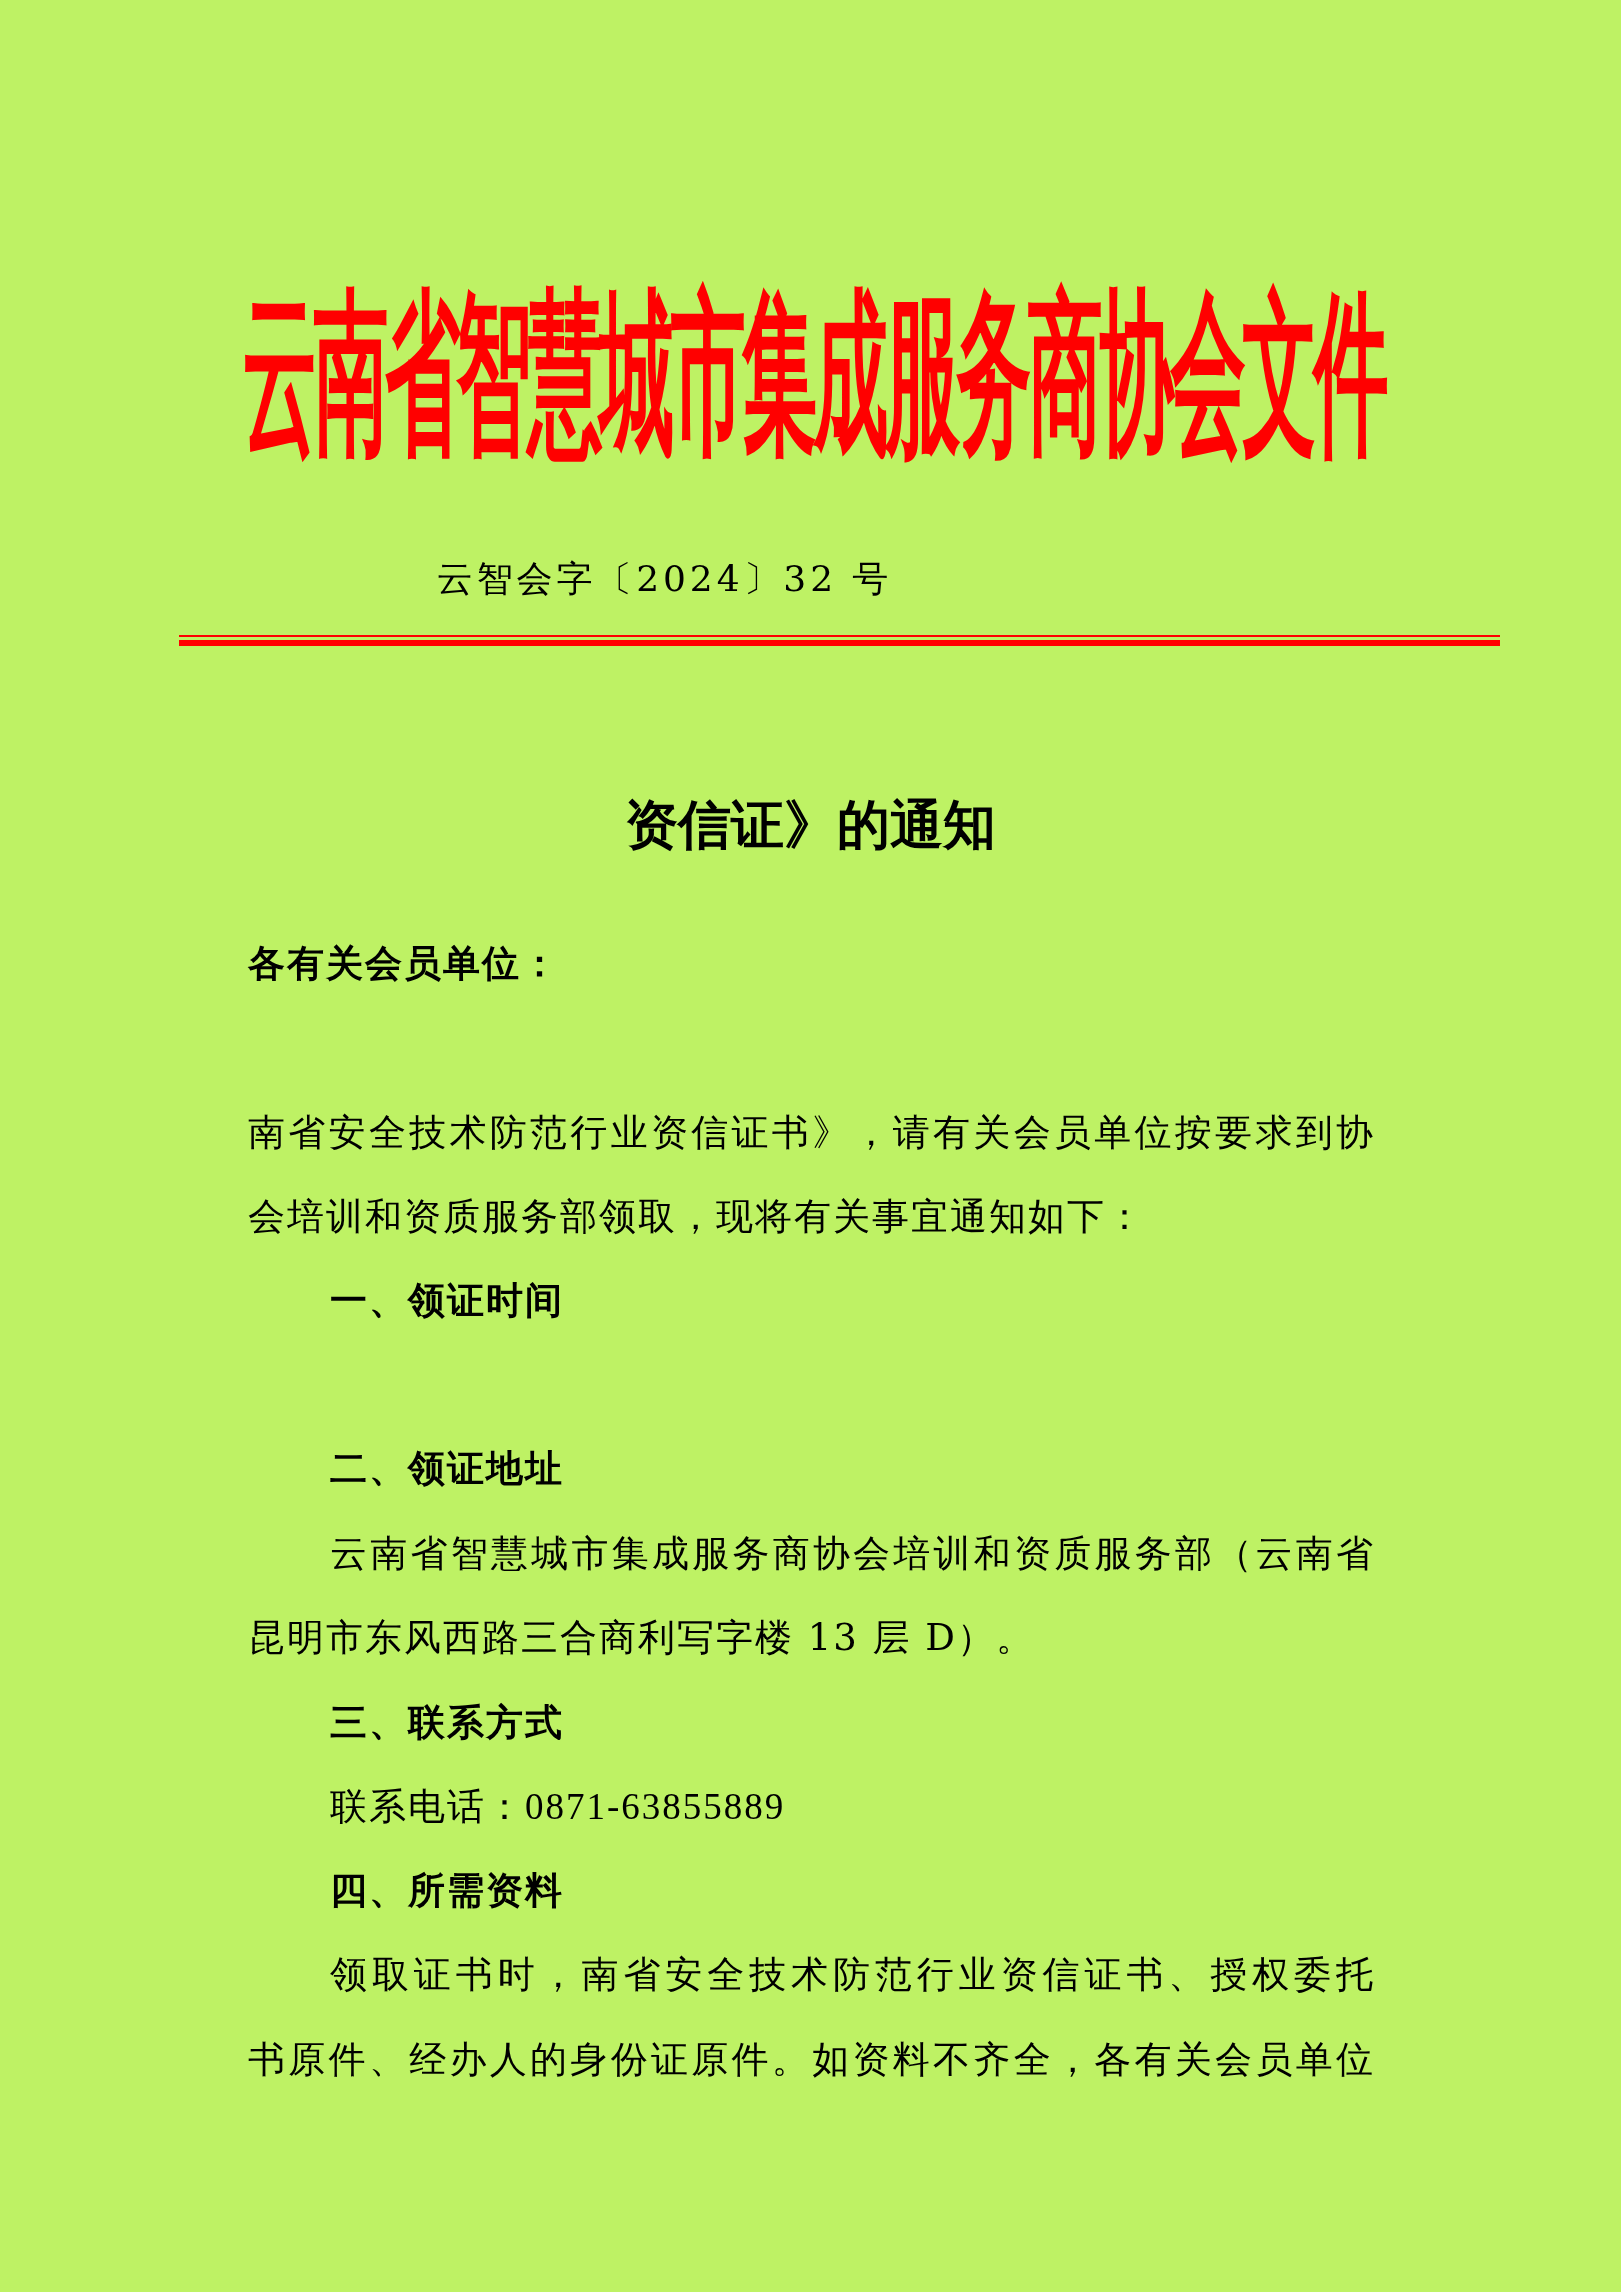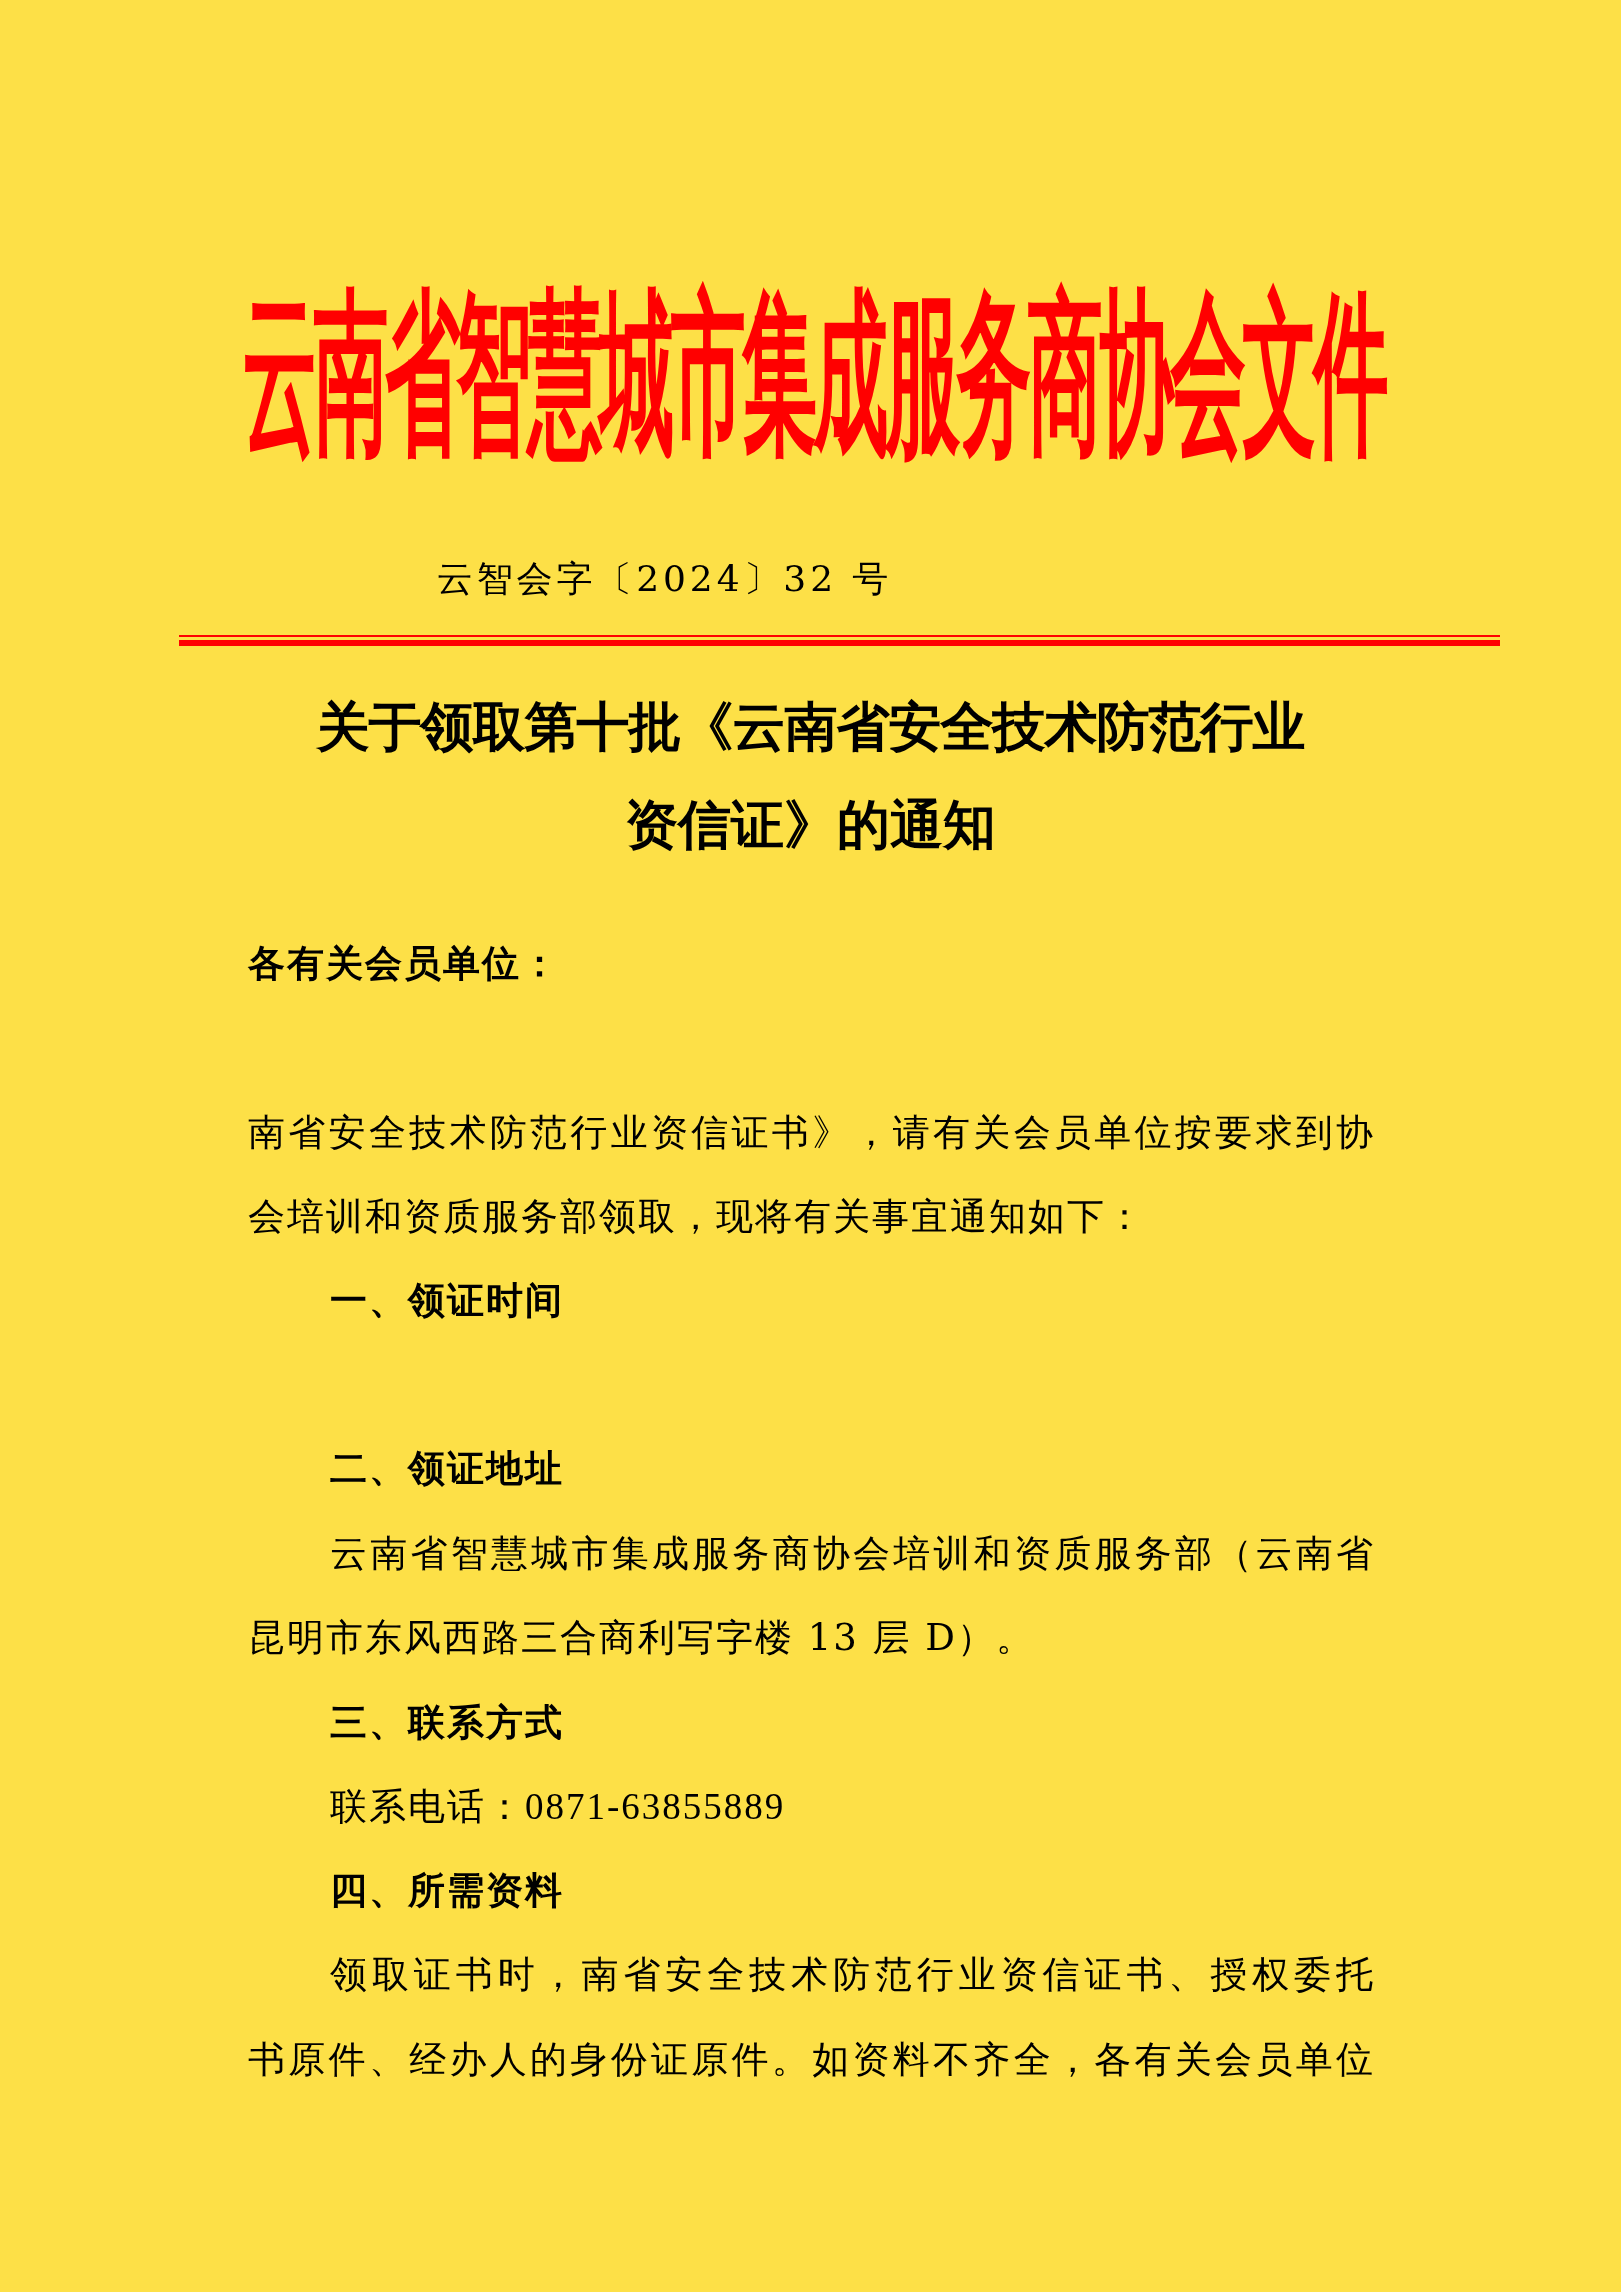--- a/index.html
+++ b/index.html
@@ -13,21 +13,21 @@
       position: relative;
       overflow: hidden;
       font-family: "DejaVu Serif", "Liberation Serif", serif;
       color: #000000;
     }
     .page {
       position: absolute;
       left: 0; top: 0;
       width: 1621px;
       height: 2293px;
-      background: #fde047;
+      background: #bef264;
     }
     
     .red-header {
       position: absolute;
       left: 235px;
       top: 272px;
       width: 1157px;
       height: 206px;
       display: flex;
       align-items: center;
@@ -109,21 +109,20 @@
 
   <div class="red-header">
     <span class="red-header-text">云南省智慧城市集成服务商协会文件</span>
   </div>
 
   <div class="doc-number">云智会字〔2024〕32 号</div>
 
   <div class="rule-thin"></div>
   <div class="rule-thick"></div>
 
-  <div class="title title-line-1">关于领取第十批《云南省安全技术防范行业</div>
   <div class="title title-line-2">资信证》的通知</div>
 
   <div class="line bold salutation">各有关会员单位：</div>
 
   <div class="line left" style="top:1192px;">会培训和资质服务部领取，现将有关事宜通知如下：</div>
   <div class="line full" style="top:1108px;">南省安全技术防范行业资信证书》，请有关会员单位按要求到协</div>
 
   <div class="line indent bold" style="top:1276px;">一、领证时间</div>
 
   <div class="line indent bold" style="top:1401px;margin-top:43px;">二、领证地址</div>

